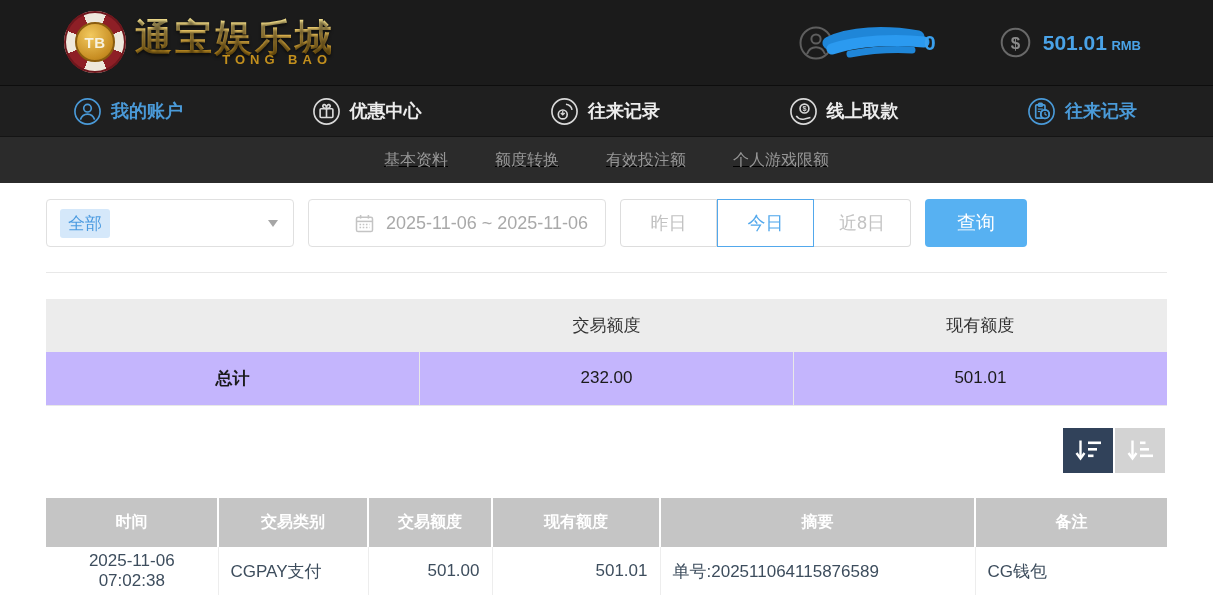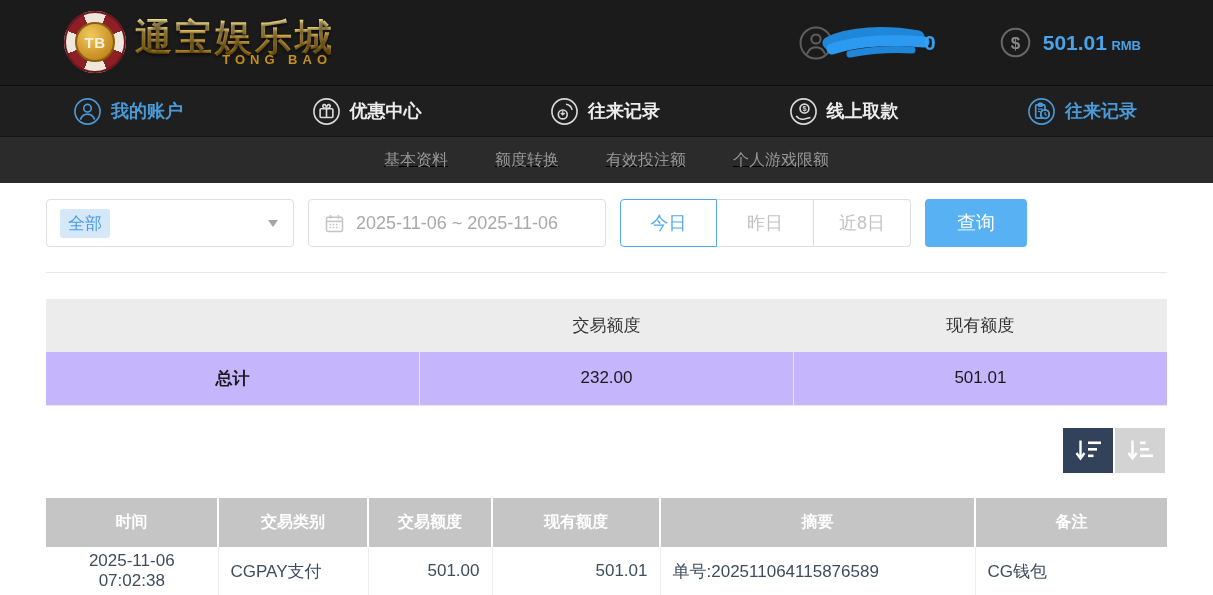--- a/index.html
+++ b/index.html
@@ -49,21 +49,21 @@
 
   
   .filter-row { display:flex; margin:16px 46px 0; height:48px; gap:14px; }
   .select-box { width:248px; border:1px solid #e0e0e0; border-radius:4px;
     display:flex; align-items:center; position:relative; cursor:pointer; background:#fff; }
   .select-value { margin-left:13px; background:#d5e8fa; color:#4a9ae0; font-size:17px;
     padding:3px 8px; border-radius:3px; }
   .select-arrow { position:absolute; right:15px; width:0; height:0;
     border-left:5px solid transparent; border-right:5px solid transparent; border-top:7px solid #a6a6a6; }
   .date-box { width:298px; border:1px solid #e0e0e0; border-radius:4px; background:#fff;
-    display:flex; align-items:center; gap:12px; padding-left:16px; color:#a9a9a9; font-size:18px; cursor:pointer; }
+    display:flex; align-items:center; gap:12px; padding-left:46px; color:#a9a9a9; font-size:18px; cursor:pointer; }
   .segmented { display:flex; }
   .seg-item { width:97px; display:flex; align-items:center; justify-content:center;
     color:#c2c2c2; font-size:18px; border:1px solid #ddd; border-left:none; cursor:pointer; background:#fff; }
   .seg-item:first-child { border-left:1px solid #ddd; border-radius:4px 0 0 4px; }
   .seg-item:last-child { border-radius:0 4px 4px 0; }
   .seg-item.active { border:1px solid #52a8ec; color:#52a8ec; }
   .search-btn { width:102px; height:48px; background:#57b1f2; color:#fff; font-size:19px;
     border:none; border-radius:4px; cursor:pointer; }
 
   .divider { margin:25px 46px 0; border-top:1px solid #e8e8e8; height:0; }
@@ -209,22 +209,22 @@
         <line x1="1.5" y1="7.4" x2="17.5" y2="7.4"></line>
         <line x1="5.6" y1="1" x2="5.6" y2="4.6"></line>
         <line x1="13.4" y1="1" x2="13.4" y2="4.6"></line>
         <line x1="4.5" y1="10.5" x2="14.5" y2="10.5" stroke-dasharray="1.6 1.6"></line>
         <line x1="4.5" y1="13.5" x2="14.5" y2="13.5" stroke-dasharray="1.6 1.6"></line>
       </svg>
       <span>2025-11-06 ~ 2025-11-06</span>
     </div>
 
     <div class="segmented">
+      <div class="seg-item">昨日</div>
       <div class="seg-item active">今日</div>
-      <div class="seg-item">昨日</div>
       <div class="seg-item">近8日</div>
     </div>
 
     <button class="search-btn">查询</button>
   </div>
 
   <div class="divider"></div>
 
   <table class="summary-table">
     <thead>

